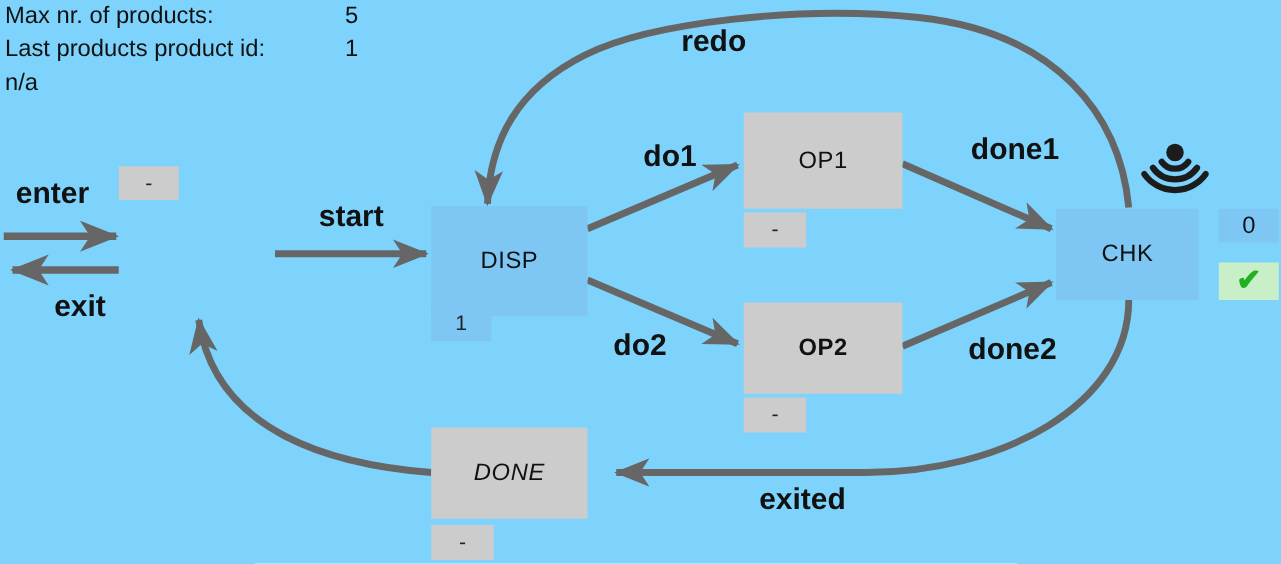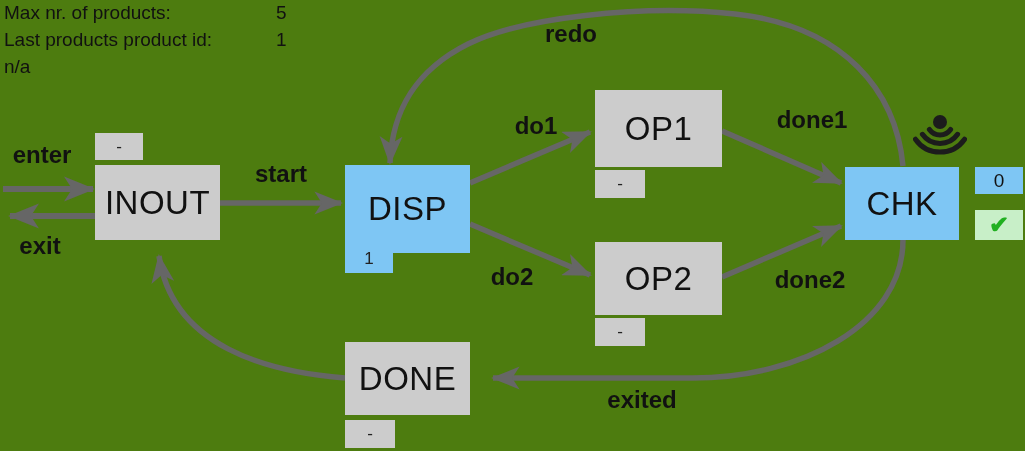--- a/index.html
+++ b/index.html
@@ -1,31 +1,31 @@
 <!DOCTYPE html>
 <html><head>
 <meta charset="utf-8">
 <style>
   html,body { margin:0; padding:0; background:#ffffff; }
   .canvas {
-    position:relative; width:1025px; height:451px; background:#4d7c0f;
+    position:relative; width:1025px; height:451px; background:#7dd3fc;
     font-family:"Liberation Sans", sans-serif; overflow:hidden; color:#111;
   }
   
   .status {
     position:absolute; left:4px; top:2px;
     display:grid; grid-template-columns:272px auto; row-gap:5px;
     font-size:19px; line-height:22px; color:#111;
   }
   
   svg.arrows { position:absolute; left:0; top:0; z-index:1; }
   
   .node {
     position:absolute; z-index:2; display:flex; align-items:center; justify-content:center;
-    font-size:33px; color:#111; letter-spacing:0.5px;
+    font-size:19px; color:#111; letter-spacing:0.5px;
   }
   .gray { background:#cccccc; }
   .blue { background:#7ec6f4; }
   .greenbox { background:#c8efc8; }
   .badge {
     position:absolute; z-index:2; display:flex; align-items:center; justify-content:center;
     font-size:17px; color:#222;
   }
   .counter { font-size:19px; color:#111; }
   .check { font-size:24px; color:#21b021; font-weight:bold; line-height:1; }
@@ -62,51 +62,48 @@
       <line x1="470" y1="224" x2="590" y2="275" stroke-width="5.5" marker-end="url(#ah)"></line>
       <line x1="722" y1="131" x2="841" y2="183" stroke-width="5.5" marker-end="url(#ah)"></line>
       <line x1="722" y1="277" x2="841" y2="226" stroke-width="5.5" marker-end="url(#ah)"></line>
       <path d="M903,166 C896,92 845,26 735,14 C640,4 520,18 468,44 C414,71 392,112 390,163" stroke-width="5.5" marker-end="url(#ah)"></path>
       <path d="M903,240 C903,325 800,378 693,378 L493,378" stroke-width="5.5" marker-end="url(#ah)"></path>
       <path d="M345,378 C268,372 172,347 159,256" stroke-width="5.5" marker-end="url(#ah)"></path>
     </g>
   </svg>
 
   <div class="edge-label" style="left:42px;  top:155px;">enter</div>
-  <div class="edge-label" style="left:40px;  top:246px;">exit</div>
+  <div class="edge-label" style="left:64px;  top:246px;">exit</div>
   <div class="edge-label" style="left:281px; top:174px;">start</div>
   <div class="edge-label" style="left:536px; top:126px;">do1</div>
   <div class="edge-label" style="left:512px; top:277px;">do2</div>
   <div class="edge-label" style="left:812px; top:120px;">done1</div>
   <div class="edge-label" style="left:810px; top:280px;">done2</div>
   <div class="edge-label" style="left:571px; top:34px;">redo</div>
   <div class="edge-label" style="left:642px; top:400px;">exited</div>
 
   <div class="badge gray" style="left:95px; top:133px; width:48px; height:27px;">
     <span>-</span>
-  </div>
-  <div class="node gray" style="left:95px; top:165px; width:125px; height:75px;">
-    <span>INOUT</span>
   </div>
 
   <div class="node blue" style="left:345px; top:165px; width:125px; height:88px;">
     <span>DISP</span>
   </div>
   <div class="badge blue" style="left:345px; top:245px; width:48px; height:28px;">
     <span>1</span>
   </div>
 
   <div class="node gray" style="left:595px; top:90px; width:127px; height:77px;">
     <span>OP1</span>
   </div>
   <div class="badge gray" style="left:595px; top:170px; width:50px; height:28px;">
     <span>-</span>
   </div>
 
-  <div class="node gray" style="left:595px; top:242px; width:127px; height:73px;">
+  <div class="node gray" style="left:595px; top:242px; width:127px; height:73px;font-weight:bold;">
     <span>OP2</span>
   </div>
   <div class="badge gray" style="left:595px; top:318px; width:50px; height:28px;">
     <span>-</span>
   </div>
 
   <svg class="signal" style="left:913px; top:110px;" width="54" height="52" viewBox="0 0 54 44">
     <circle cx="27" cy="8" r="7" fill="#1c1c1c"></circle>
     <g stroke="#1c1c1c" stroke-width="5" fill="none" stroke-linecap="round">
       <path d="M16.4,15.5 A13 13 0 0 0 37.6,15.5"></path>
@@ -117,20 +114,20 @@
   <div class="node blue" style="left:845px; top:167px; width:114px; height:73px;">
     <span>CHK</span>
   </div>
   <div class="badge blue counter" style="left:975px; top:167px; width:48px; height:27px;">
     <span>0</span>
   </div>
   <div class="badge greenbox" style="left:975px; top:210px; width:48px; height:30px;">
     <span class="check">✔</span>
   </div>
 
-  <div class="node gray" style="left:345px; top:342px; width:125px; height:73px;">
+  <div class="node gray" style="left:345px; top:342px; width:125px; height:73px;font-style:italic;">
     <span>DONE</span>
   </div>
   <div class="badge gray" style="left:345px; top:420px; width:50px; height:28px;">
     <span>-</span>
   </div>
 
 </div>
 
 </body></html>

